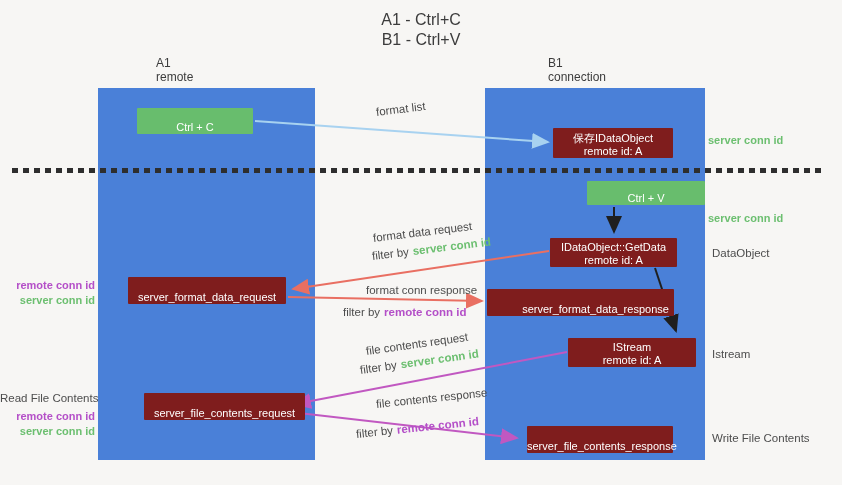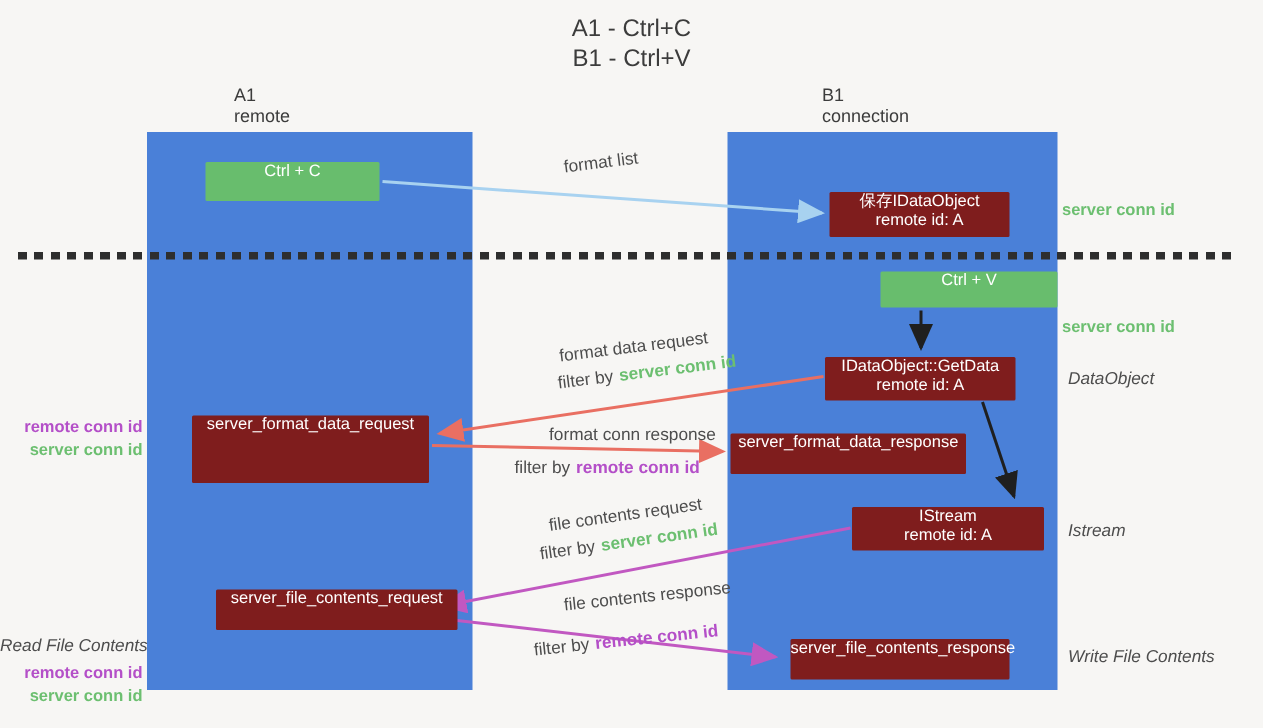--- a/index.html
+++ b/index.html
@@ -15,37 +15,37 @@
     font-size:16px;color:#3c3c3c;line-height:20px;
   }
   .col-header{
     text-align:left;font-size:12px;color:#3c3c3c;line-height:14px;
   }
   .column{
     background:#4a80d8;
   }
   .node{
     color:#ffffff;font-size:11px;text-align:center;
-    display:flex;flex-direction:column;justify-content:flex-start;
+    display:flex;flex-direction:column;justify-content:flex-end;
     line-height:13px;border-radius:1px;
   }
   .green{background:#68bd6d;}
   .orange{background:#7f1d1d;}
   .dotted-line{
     left:12px;top:168px;width:811px;height:5px;
     background:repeating-linear-gradient(90deg,#2e2e2e 0 6px,transparent 6px 11px);
   }
   .edge-label{
     font-size:11.5px;color:#4d4d4d;white-space:nowrap;
     transform-origin:left center;
   }
   .edge-label .flt{margin-right:4px;}
   .green-txt{color:#6cbf70;font-weight:bold;}
   .purple-txt{color:#b44fc8;font-weight:bold;}
-  .gray-txt{color:#4d4d4d;font-style:italic;}
+  .gray-txt{color:#4d4d4d;}
   .side-label{font-size:11px;white-space:nowrap;line-height:15px;}
   .right-align{text-align:right;}
   svg.arrows{position:absolute;left:0;top:0;pointer-events:none;}
 </style>
 </head>
 <body>
 
 <div class="abs title">
   <div>A1 - Ctrl+C</div>
   <div>B1 - Ctrl+V</div>
@@ -85,39 +85,39 @@
   <line x1="549" y1="251" x2="293" y2="289" stroke="#e96f62" stroke-width="2" marker-end="url(#ah-salmon)"></line>
   <line x1="288" y1="297" x2="482" y2="301" stroke="#e96f62" stroke-width="2" marker-end="url(#ah-salmon)"></line>
   <line x1="655" y1="268" x2="676" y2="331" stroke="#1f1f1f" stroke-width="2" marker-end="url(#ah-black)"></line>
   <line x1="567" y1="352" x2="295" y2="404" stroke="#c158c1" stroke-width="2" marker-end="url(#ah-magenta)"></line>
   <line x1="290" y1="412" x2="517" y2="438" stroke="#c158c1" stroke-width="2" marker-end="url(#ah-magenta)"></line>
 </svg>
 
 <div class="abs node green" style="left:137px;top:108px;width:116px;height:26px;">
   <span>Ctrl + C</span>
 </div>
-<div class="abs node orange" style="left:128px;top:277px;width:158px;height:45px;">
+<div class="abs node orange" style="left:128px;top:277px;width:158px;height:27px;">
   <span>server_format_data_request</span>
 </div>
 <div class="abs node orange" style="left:128px;top:393px;width:161px;height:27px;margin-left:16px;">
   <span>server_file_contents_request</span>
 </div>
 
 <div class="abs node orange" style="left:553px;top:128px;width:120px;height:30px;">
   <span>保存IDataObject</span>
   <span>remote id: A</span>
 </div>
 <div class="abs node green" style="left:555px;top:181px;width:118px;height:24px;margin-left:32px;">
   <span>Ctrl + V</span>
 </div>
 <div class="abs node orange" style="left:550px;top:238px;width:127px;height:29px;">
   <span>IDataObject::GetData</span>
   <span>remote id: A</span>
 </div>
-<div class="abs node orange" style="left:487px;top:289px;width:157px;height:27px;">
+<div class="abs node orange" style="left:487px;top:289px;width:157px;height:27px;padding-left:30px;">
   <span>server_format_data_response</span>
 </div>
 <div class="abs node orange" style="left:568px;top:338px;width:128px;height:29px;">
   <span>IStream</span>
   <span>remote id: A</span>
 </div>
 <div class="abs node orange" style="left:527px;top:426px;width:146px;height:27px;">
   <span>server_file_contents_response</span>
 </div>
 
@@ -166,17 +166,17 @@
   <span>Istream</span>
 </div>
 <div class="abs side-label gray-txt" style="left:712px;top:431px;font-size:11.5px;">
   <span>Write File Contents</span>
 </div>
 
 <div class="abs side-label right-align" style="left:0;top:278px;width:95px;">
   <div class="purple-txt">remote conn id</div>
   <div class="green-txt">server conn id</div>
 </div>
-<div class="abs side-label right-align" style="left:0;top:391px;width:95px;margin-top:33px;">
+<div class="abs side-label right-align" style="left:0;top:391px;width:95px;">
   <div class="gray-txt" style="font-size:11.5px;margin-bottom:3px;">Read File Contents</div>
   <div class="purple-txt">remote conn id</div>
   <div class="green-txt">server conn id</div>
 </div>
 
 </body></html>

